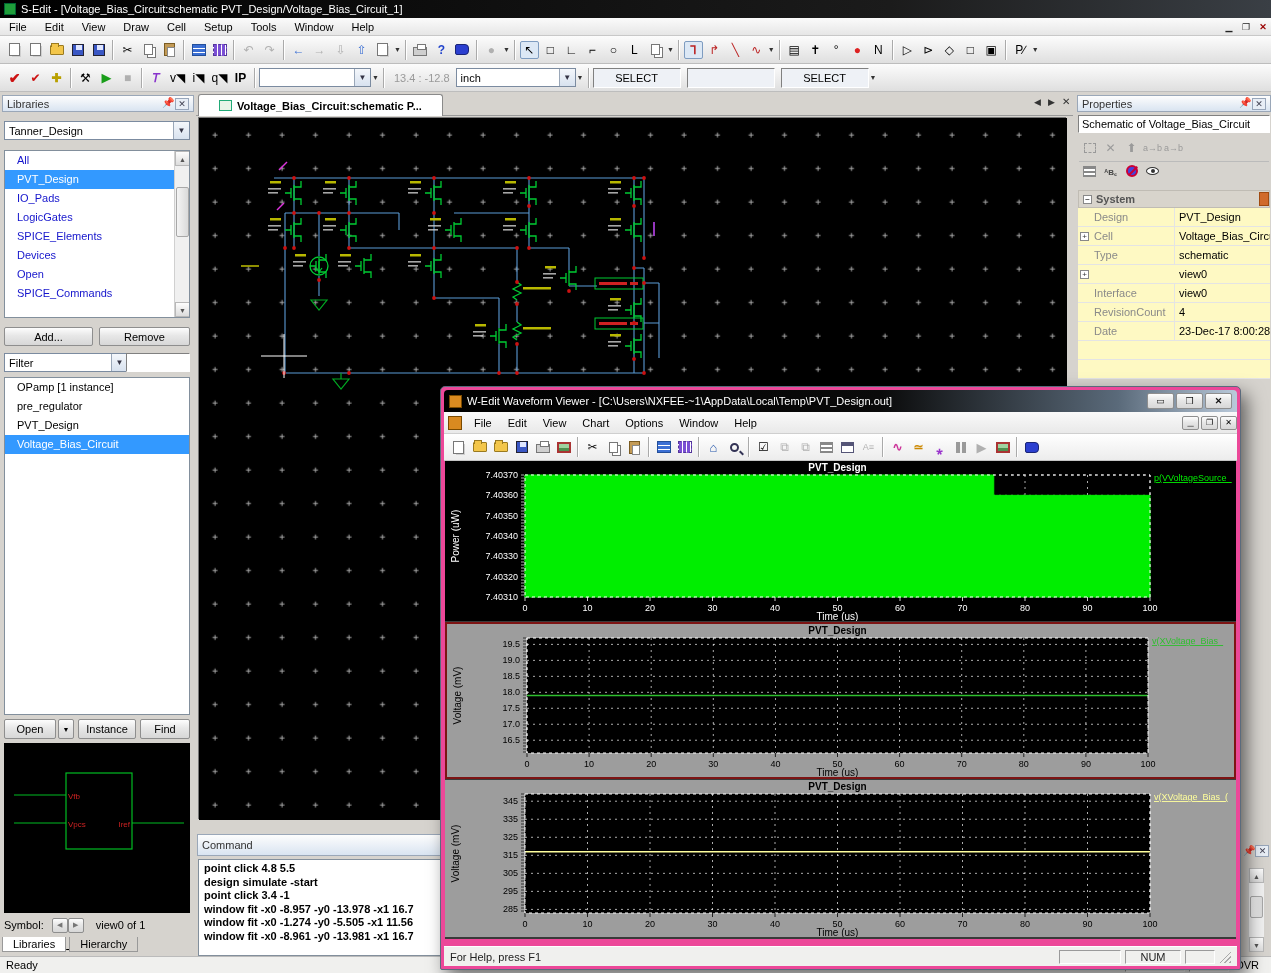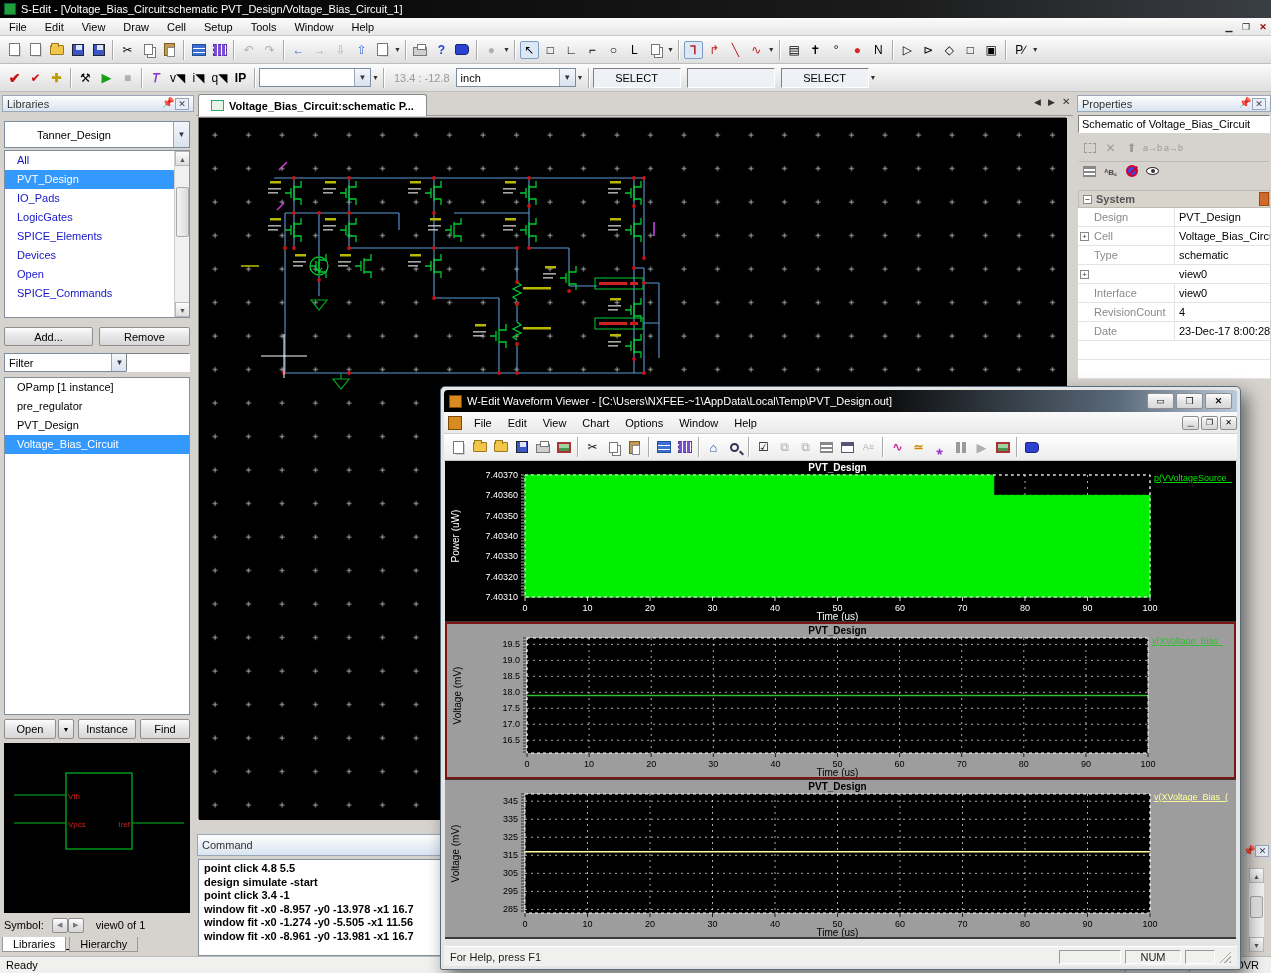--- a/index.html
+++ b/index.html
@@ -59,35 +59,35 @@
   .listbox{background:#fff;border:1px solid #828f9c;overflow:hidden;position:relative;}
   .lrow{height:19px;line-height:19px;padding:0 12px;color:#1515cc;white-space:nowrap;}
   .lrow.k{color:#000;}
   .lrow.sel{background:#3399ff;color:#fff;}
   .vsb{position:absolute;right:0;top:0;bottom:0;width:15px;background:#f0f0f0;border-left:1px solid #d0d0d0;}
   .vsb .up,.vsb .dn{position:absolute;left:0;width:15px;height:15px;font-size:7px;text-align:center;line-height:15px;color:#555;background:linear-gradient(#fdfdfd,#dcdcdc);border:1px solid #b8b8b8;}
   .vsb .dn{bottom:0;}
   .vsb .thumb{position:absolute;left:1px;width:13px;background:linear-gradient(90deg,#f4f4f4,#dadada);border:1px solid #a8a8a8;border-radius:2px;}
   
   #doc-tabrow{left:196px;top:93px;width:877px;height:23px;background:#d6d3ce;border-bottom:1px solid #9a9a9a;}
-  #doc-tab{position:absolute;left:2px;top:1px;height:22px;background:#fff;border:1px solid #8a8a8a;border-bottom:none;border-radius:3px 3px 0 0;display:flex;align-items:center;padding:0 12px;font-weight:bold;}
+  #doc-tab{position:absolute;left:2px;top:1px;height:22px;background:#fff;border:1px solid #8a8a8a;border-bottom:none;border-radius:3px 3px 0 0;display:flex;align-items:center;padding:0 20px;font-weight:bold;}
   #canvas{left:198px;top:117px;width:868px;height:702px;background:#000;border:1px solid #777;}
   
   #cmd-panel{left:196px;top:833px;width:877px;height:125px;background:#d6d3ce;}
   #cmd-body{position:absolute;left:2px;top:26px;right:2px;bottom:2px;background:#fff;border:1px solid #828f9c;padding:2px 5px;font-weight:bold;line-height:13.5px;white-space:nowrap;overflow:hidden;}
   
   #prop-panel{left:1077px;top:95px;width:194px;height:860px;background:#d6d3ce;}
-  .prow{display:flex;height:19px;line-height:18px;border-bottom:1px solid #e4e4e4;background:#ffffff;position:relative;}
+  .prow{display:flex;height:19px;line-height:18px;border-bottom:1px solid #e4e4e4;background:#fef9c3;position:relative;}
   .prow .pl{width:97px;padding-left:16px;color:#8a8a8a;border-right:1px solid #e4e4e4;overflow:hidden;white-space:nowrap;}
   .prow .pl.b{color:#000;font-weight:bold;margin-top:26px;}
   .prow .pv{flex:1;padding-left:4px;overflow:hidden;white-space:nowrap;}
   .expbox{position:absolute;left:2px;top:5px;width:9px;height:9px;border:1px solid #888;font-size:8px;line-height:7px;text-align:center;background:#fff;color:#333;}
   #statusbar{left:0;top:956px;width:1271px;height:17px;background:#f0f0ee;border-top:1px solid #bbb;display:flex;align-items:center;padding:0 6px;}
   
-  #wedit{left:440px;top:386px;width:801px;height:584px;background:#e5e5e5;border:1px solid #5a6b7c;border-radius:5px 5px 2px 2px;box-shadow:6px 8px 18px rgba(0,0,0,.55);}
+  #wedit{left:440px;top:386px;width:801px;height:584px;background:#ec4899;border:1px solid #5a6b7c;border-radius:5px 5px 2px 2px;box-shadow:6px 8px 18px rgba(0,0,0,.55);}
   #wedit-title{position:absolute;left:3px;top:3px;right:3px;height:22px;border-radius:4px 4px 0 0;background:linear-gradient(90deg,#000 0%,#0a0a0a 55%,#5a6a7a 85%,#b9c9da 100%);color:#fff;display:flex;align-items:center;padding:0 5px;white-space:nowrap;overflow:hidden;}
   .wctl{width:27px;height:16px;margin-left:2px;font-size:9px;color:#111;}
   #wedit-menu{position:absolute;left:3px;top:25px;right:3px;height:22px;background:linear-gradient(#fafafa,#e9e9e9);display:flex;align-items:center;border-bottom:1px solid #cfcfcf;}
   #wedit-menu .mi{padding:2px 8px;}
   #wedit-tools{position:absolute;left:3px;top:47px;right:3px;height:27px;background:linear-gradient(#ffffff,#ececec);display:flex;align-items:center;padding:0 4px;border-bottom:1px solid #c5c5c5;}
   #wedit-client{position:absolute;left:4px;top:74px;right:4px;height:478px;background:#3a3a3a;overflow:hidden;}
   .chart-slot{position:relative;width:100%;}
   .chart-slot.selected{border:2px solid #7d1414;}
   #wedit-status{position:absolute;left:3px;bottom:3px;right:3px;height:20px;background:#f0f0ee;border-top:1px solid #fff;display:flex;align-items:center;padding:0 6px;font-size:11px;color:#222;}
   .st-seg{height:14px;border:1px solid;border-color:#9a9a9a #fff #fff #9a9a9a;margin-left:4px;}
@@ -244,21 +244,21 @@
     <span class="dd">▼</span>
   </div>
 
   <div id="lib-panel" class="abs">
     <div class="panel-hdr" style="height:17px;">
       <span>Libraries</span>
         <span class="sp"></span>
       <span class="pin-ico">📌</span>
       <span class="x-ico">✕</span>
     </div>
-    <div class="combo" style="position:absolute;left:2px;top:26px;width:186px;height:27px;padding-left:28px;">
+    <div class="combo" style="position:absolute;left:2px;top:26px;width:186px;height:19px;">
       <span class="txt">Tanner_Design</span>
         <span class="arrow">▼</span>
     </div>
     <div class="listbox" style="position:absolute;left:2px;top:55px;width:186px;height:168px;">
       <div class="lrow">All</div>
       <div class="lrow sel">PVT_Design</div>
       <div class="lrow">IO_Pads</div>
       <div class="lrow">LogicGates</div>
       <div class="lrow">SPICE_Elements</div>
       <div class="lrow">Devices</div>

